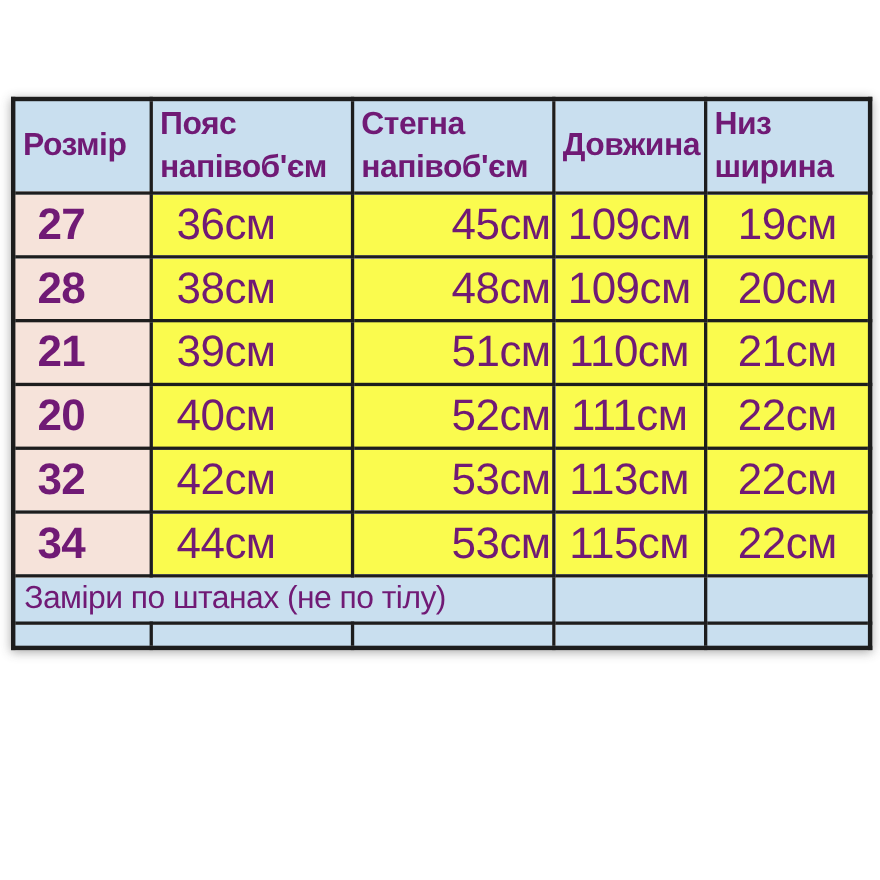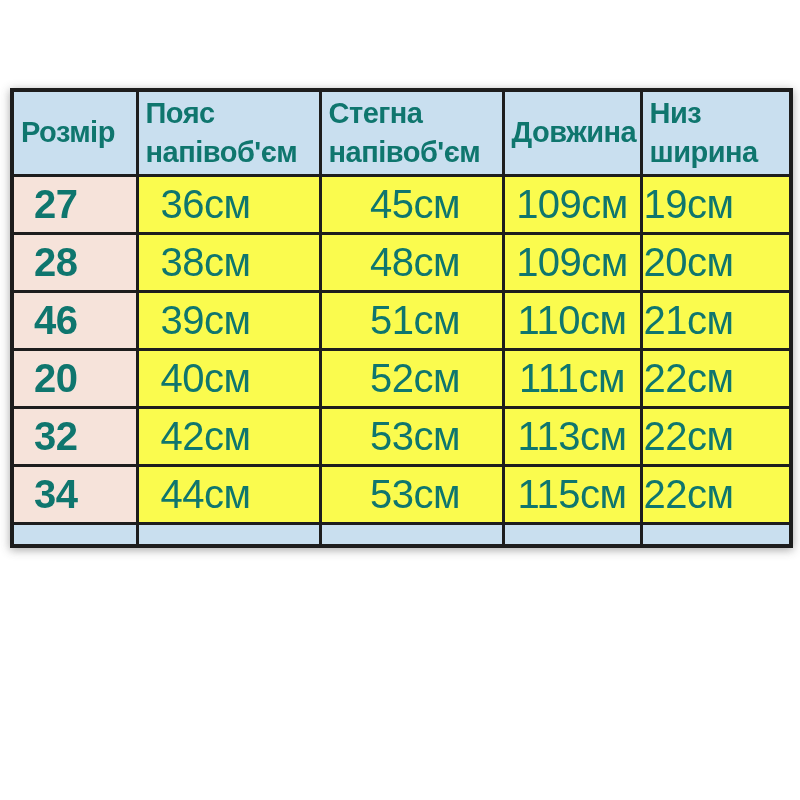--- a/index.html
+++ b/index.html
@@ -17,21 +17,21 @@
   }
   table.size-chart {
     position: absolute;
     left: 10px;
     top: 88px;
     width: 779px;
     border-collapse: collapse;
     table-layout: fixed;
     border: 4px solid #1d1d1d;
     box-shadow: 0 2px 9px rgba(60,60,60,0.45);
-    color: #0f766e;
+    color: #701a75;
   }
   th, td {
     border: 3px solid #1d1d1d;
     margin: 0;
     overflow: hidden;
   }
   thead tr { height: 85px; }
   tbody tr { height: 58px; }
   tr.footer-note-row { height: 43px; }
   tr.footer-empty-row { height: 23px; }
@@ -57,23 +57,23 @@
     letter-spacing: -0.5px;
   }
   td.value-cell {
     background: #fafb4e;
     font-size: 40px;
     font-weight: normal;
     vertical-align: middle;
     letter-spacing: -0.5px;
   }
   td.value-waist { text-align: left; padding-left: 22px; }
-  td.value-hips  { text-align: center; padding-left: 8px; }
+  td.value-hips  { text-align: right; padding-left: 8px; }
   td.value-length{ text-align: center; }
-  td.value-bottom{ text-align: left; margin-top: 40px; }
+  td.value-bottom{ text-align: center; margin-top: 40px; }
 
   td.note-cell {
     background: #c9dfef;
     font-size: 29px;
     font-weight: normal;
     text-align: left;
     vertical-align: middle;
     padding-left: 8px;
     letter-spacing: -0.5px;
   }
@@ -114,21 +114,21 @@
         <td class="value-cell value-bottom">19см</td>
       </tr>
       <tr>
         <td class="size-cell">28</td>
         <td class="value-cell value-waist">38см</td>
         <td class="value-cell value-hips">48см</td>
         <td class="value-cell value-length">109см</td>
         <td class="value-cell value-bottom">20см</td>
       </tr>
       <tr>
-        <td class="size-cell">46</td>
+        <td class="size-cell">21</td>
         <td class="value-cell value-waist">39см</td>
         <td class="value-cell value-hips">51см</td>
         <td class="value-cell value-length">110см</td>
         <td class="value-cell value-bottom">21см</td>
       </tr>
       <tr>
         <td class="size-cell">20</td>
         <td class="value-cell value-waist">40см</td>
         <td class="value-cell value-hips">52см</td>
         <td class="value-cell value-length">111см</td>
@@ -143,20 +143,25 @@
       </tr>
       <tr>
         <td class="size-cell">34</td>
         <td class="value-cell value-waist">44см</td>
         <td class="value-cell value-hips">53см</td>
         <td class="value-cell value-length">115см</td>
         <td class="value-cell value-bottom">22см</td>
       </tr>
     </tbody>
     <tbody>
+      <tr class="footer-note-row">
+        <td class="note-cell" colspan="3">Заміри по штанах (не по тілу)</td>
+        <td class="blue-empty"></td>
+        <td class="blue-empty"></td>
+      </tr>
       <tr class="footer-empty-row">
         <td class="blue-empty"></td>
         <td class="blue-empty"></td>
         <td class="blue-empty"></td>
         <td class="blue-empty"></td>
         <td class="blue-empty"></td>
       </tr>
     </tbody>
   </table>
 </div>

